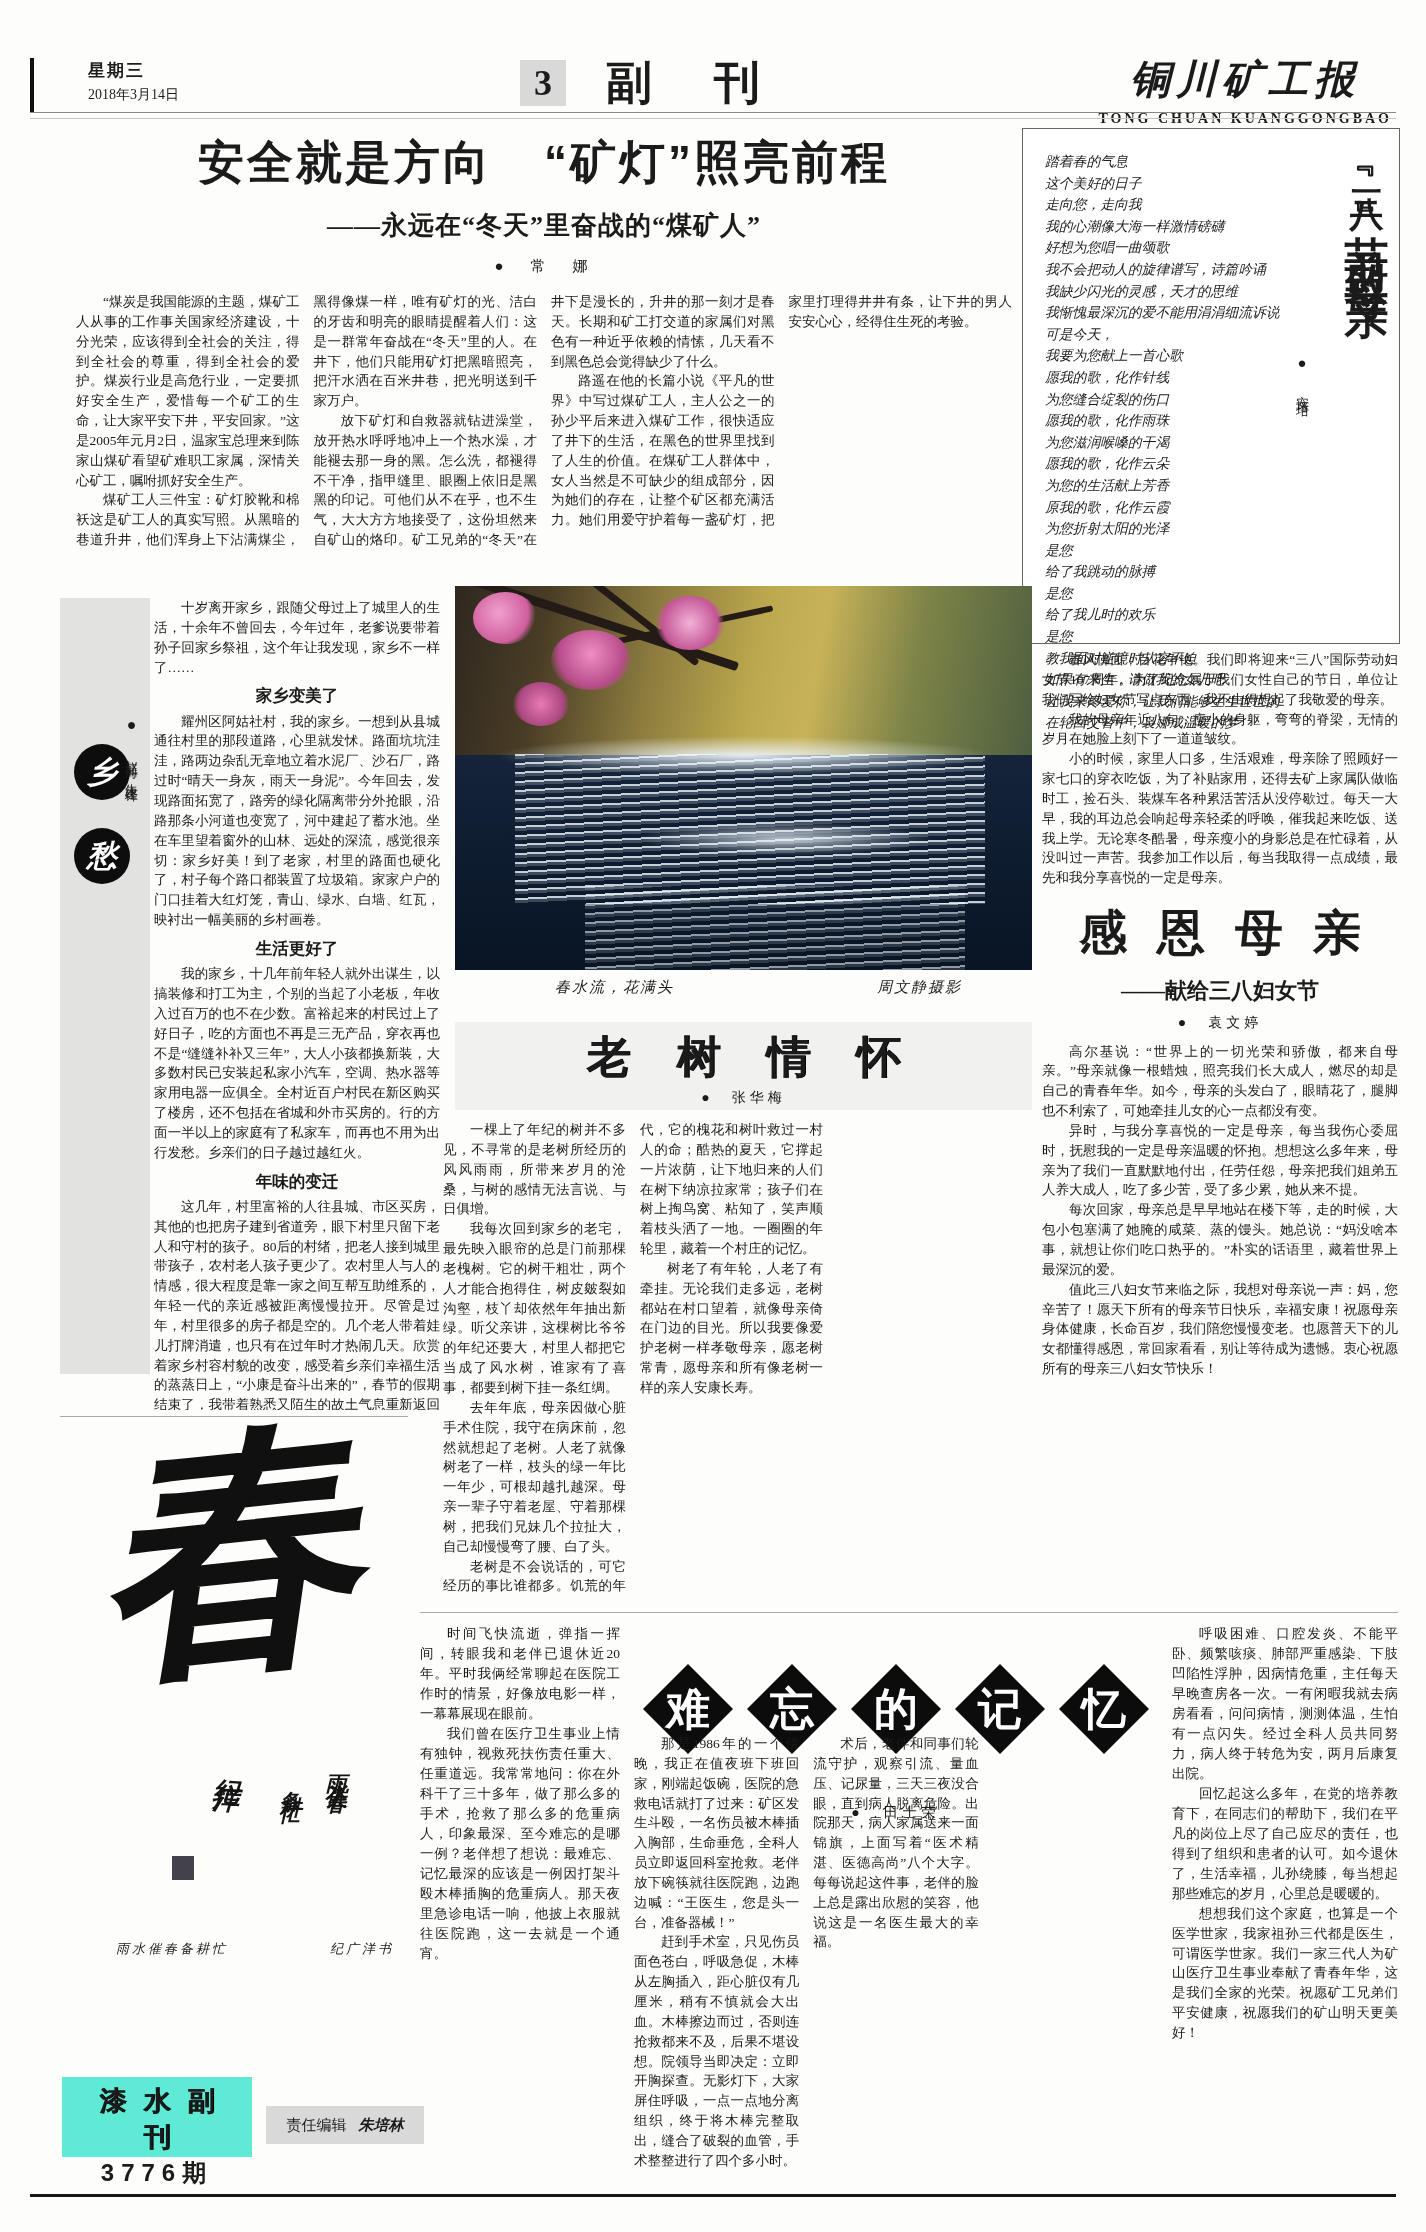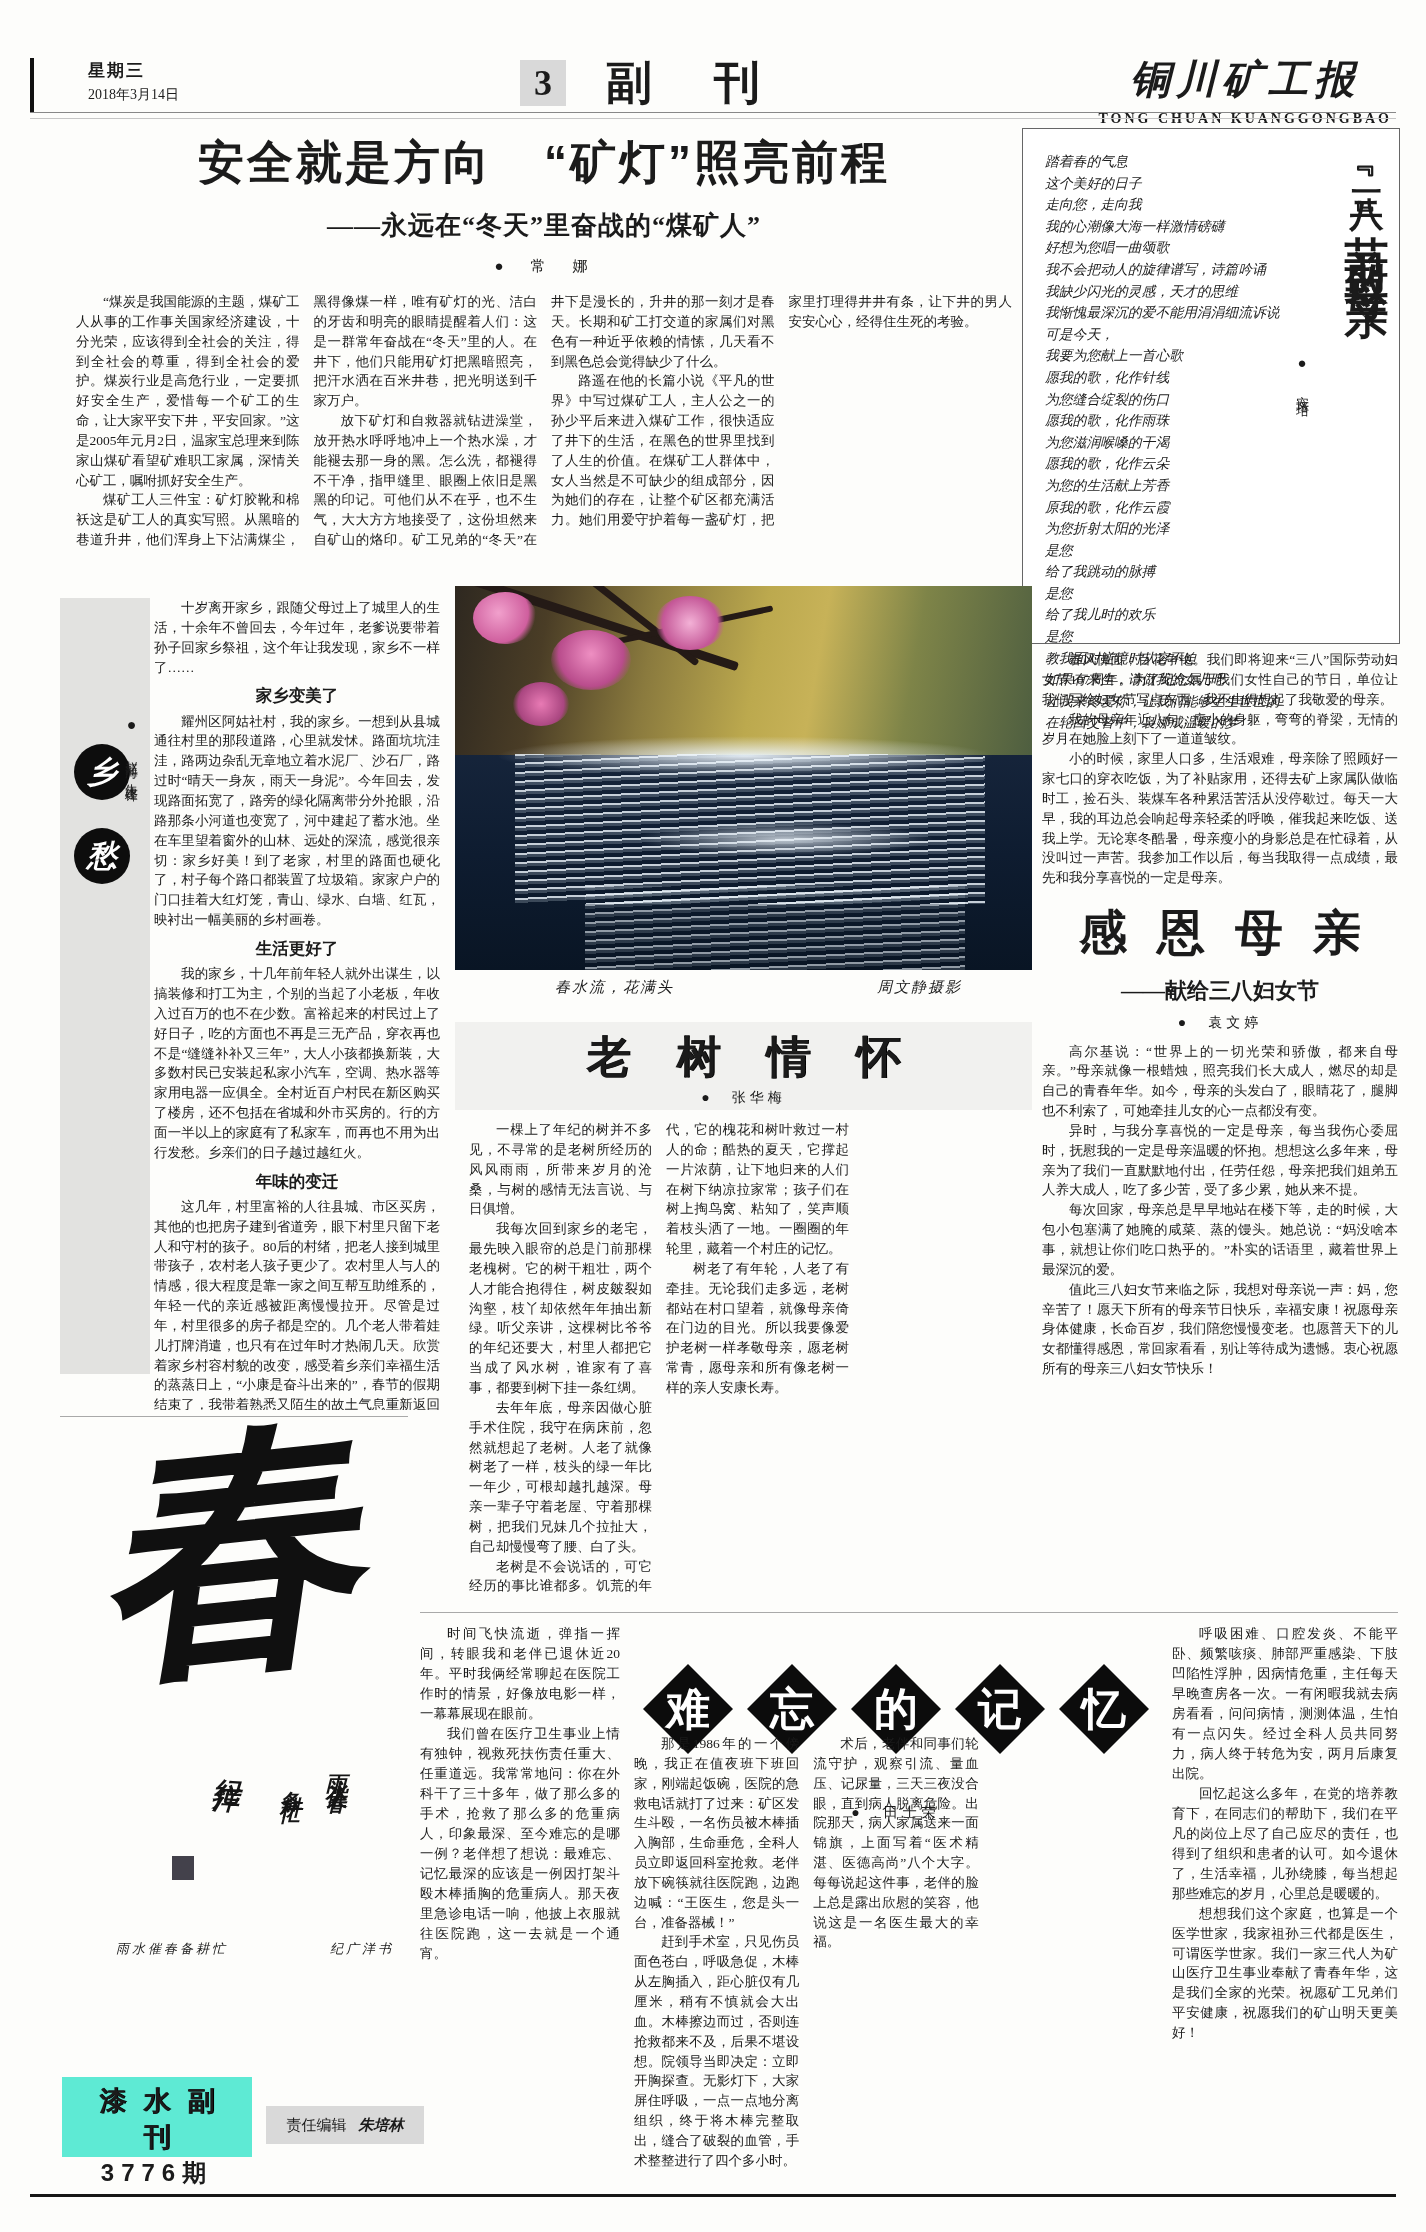--- a/index.html
+++ b/index.html
@@ -63,21 +63,21 @@
   .ph-fall{position:absolute;background:repeating-linear-gradient(177deg,rgba(240,248,255,.9) 0 2px,rgba(220,235,245,.25) 2px 5px,rgba(255,255,255,0) 5px 9px);opacity:.9;}
   .ph-foam{position:absolute;background:radial-gradient(ellipse at 50% 50%,rgba(235,243,250,.95),rgba(235,243,250,0) 70%);}
   .photo-caps{left:455px;top:978px;width:577px;display:flex;justify-content:space-between;font-size:15px;
               font-style:italic;letter-spacing:2px;}
   .photo-caps .cl{margin-left:100px;} .photo-caps .cr{margin-right:70px;}
   
   .ls-panel{left:455px;top:1022px;width:577px;height:88px;background:#f1f1ef;text-align:center;}
   .ls-title{font-family:"Liberation Sans",sans-serif;font-weight:900;font-size:44px;letter-spacing:46px;
             padding-left:46px;margin-top:6px;text-shadow:1px 0 0 #000;}
   .ls-author{font-size:14px;letter-spacing:4px;margin-top:2px;}
-  .ls-cols{left:469px;top:1120px;width:577px;height:482px;column-count:3;column-gap:14px;column-fill:auto;
+  .ls-cols{left:443px;top:1120px;width:577px;height:482px;column-count:3;column-gap:14px;column-fill:auto;
            font-size:13.5px;line-height:1.47;text-align:justify;overflow:hidden;}
   
   .ge{left:1042px;top:650px;width:356px;height:952px;font-size:13.5px;line-height:1.47;text-align:justify;overflow:hidden;}
   .ge-titleblock{text-align:center;margin:10px 0 8px;}
   .ge-title{font-family:"Liberation Sans",sans-serif;font-weight:900;font-size:48px;letter-spacing:30px;
             padding-left:30px;white-space:nowrap;text-indent:0;}
   .ge-sub{font-size:22px;font-weight:bold;margin-top:6px;}
   .ge-author{font-size:14px;margin-top:6px;letter-spacing:4px;}
   
   .rule-a{left:60px;top:1416px;width:348px;border-top:1px solid #a9a9a9;height:0;}

